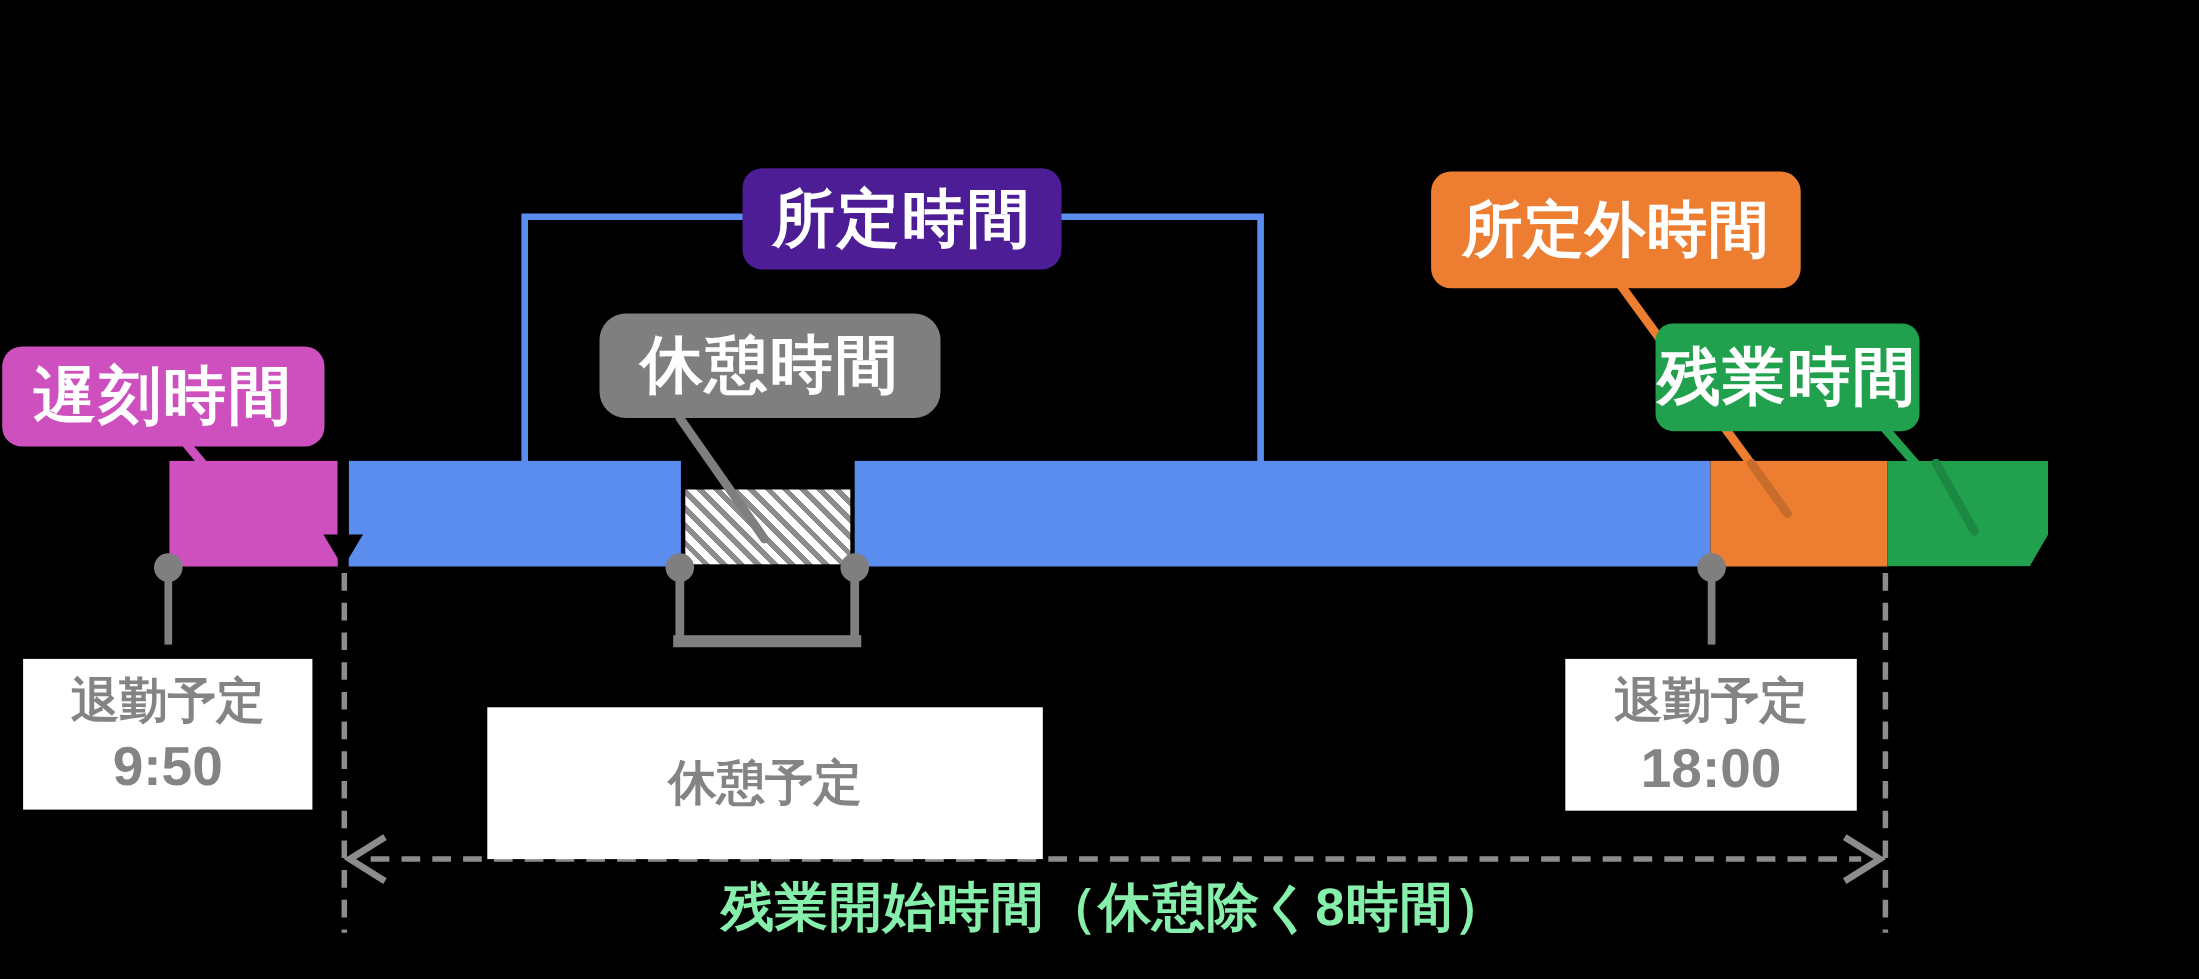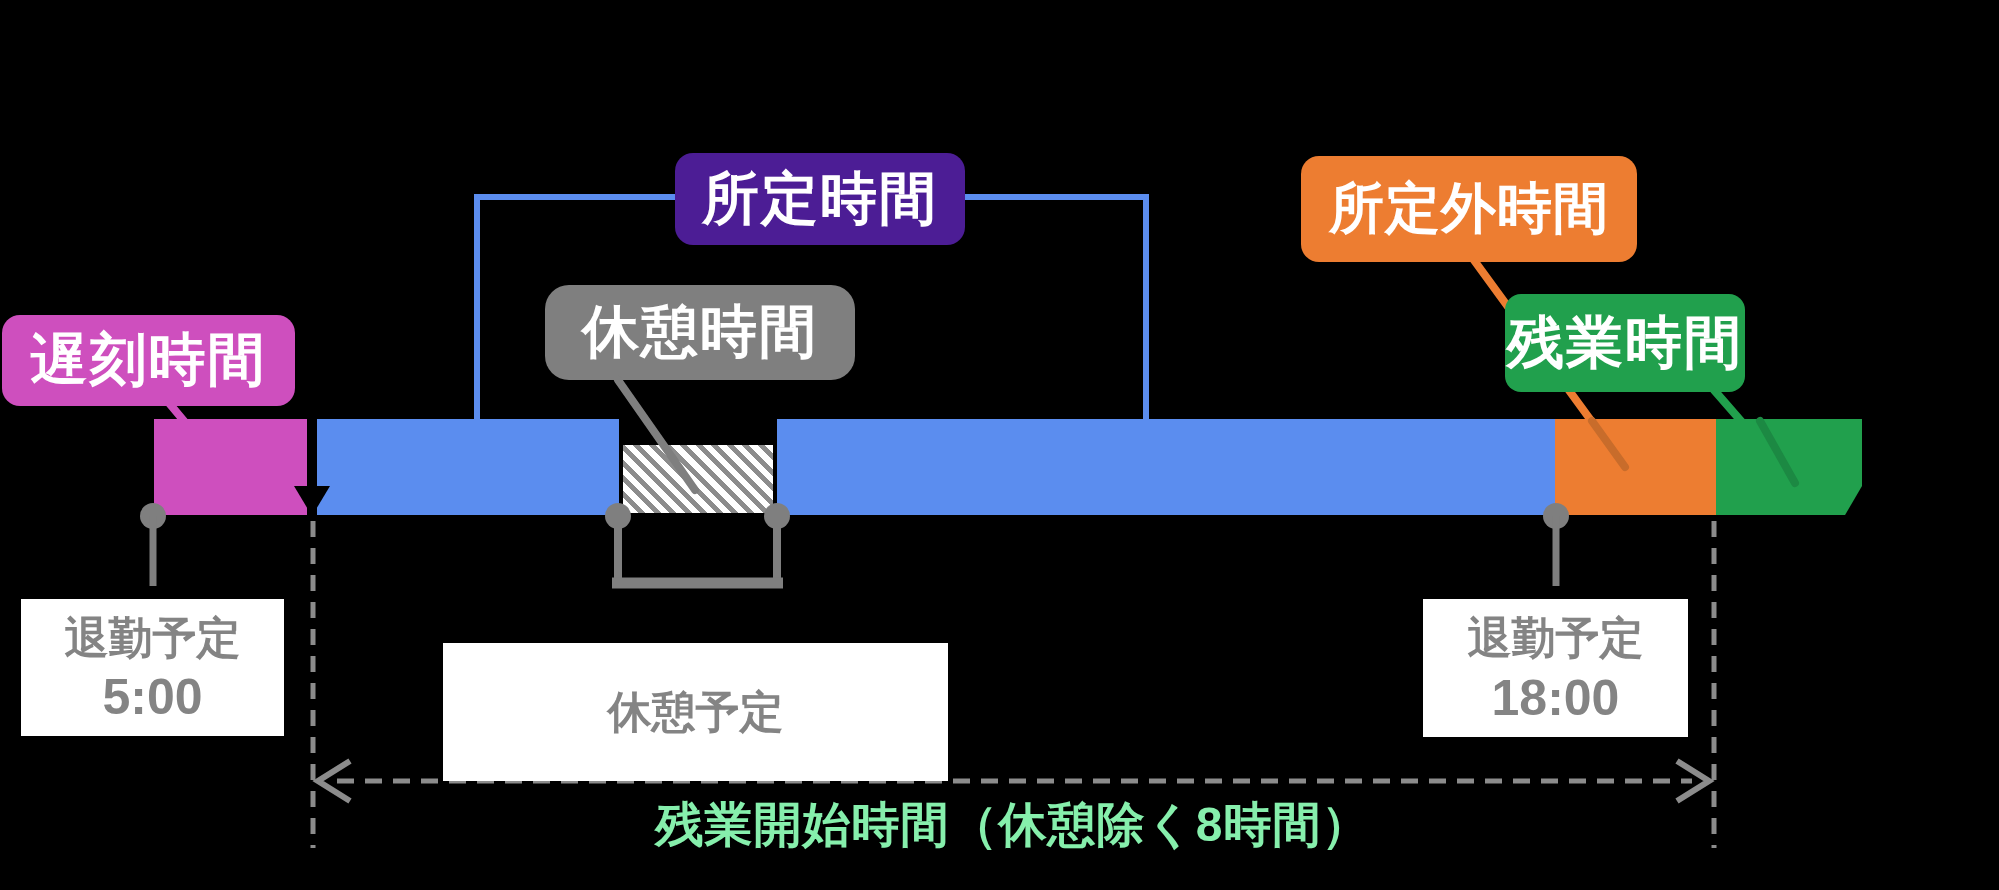--- a/index.html
+++ b/index.html
@@ -96,21 +96,21 @@
     <line x1="313" y1="521" x2="313" y2="848" stroke="#8C8C8C" stroke-width="5" stroke-dasharray="16 11"></line>
     <line x1="1714" y1="521" x2="1714" y2="848" stroke="#8C8C8C" stroke-width="5" stroke-dasharray="16 11"></line>
     <line x1="337" y1="781" x2="1692" y2="781" stroke="#8C8C8C" stroke-width="5" stroke-dasharray="17 11"></line>
     <polyline points="350,761 318,781 350,801" fill="none" stroke="#8C8C8C" stroke-width="6"></polyline>
     <polyline points="1677,761 1709,781 1677,801" fill="none" stroke="#8C8C8C" stroke-width="6"></polyline>
   </svg>
 
   <div class="boxes abs">
     <div class="note-box" style="left:21px;top:599px;width:263px;height:137px;">
       <div class="note-title">退勤予定</div>
-      <div class="note-time">5:00</div>
+      <div class="note-time">9:50</div>
     </div>
     <div class="note-box" style="left:443px;top:599px;width:505px;height:138px;margin-top:44px;">
       <div class="note-title">休憩予定</div>
     </div>
     <div class="note-box" style="left:1423px;top:599px;width:265px;height:138px;">
       <div class="note-title">退勤予定</div>
       <div class="note-time">18:00</div>
     </div>
   </div>
 

